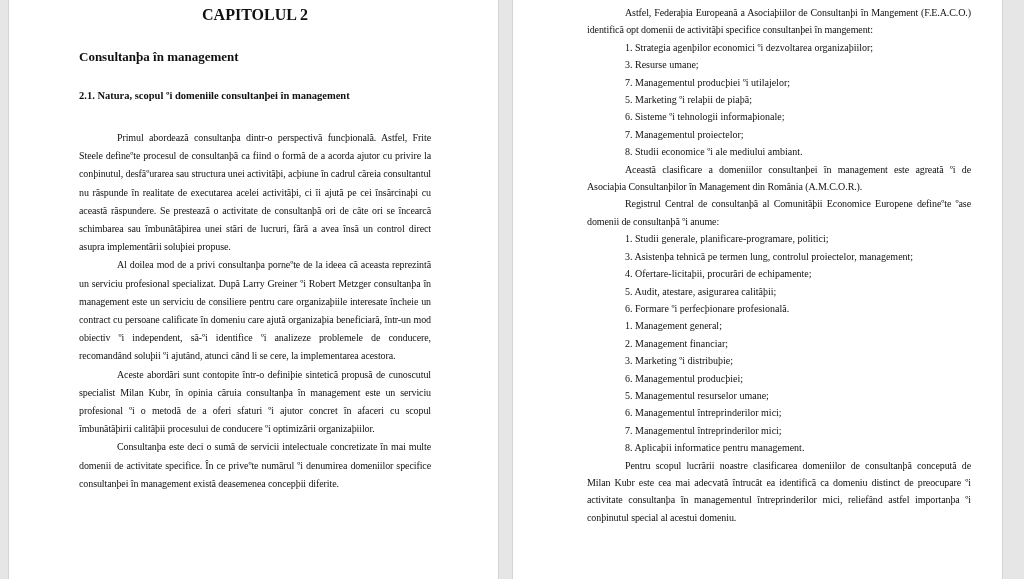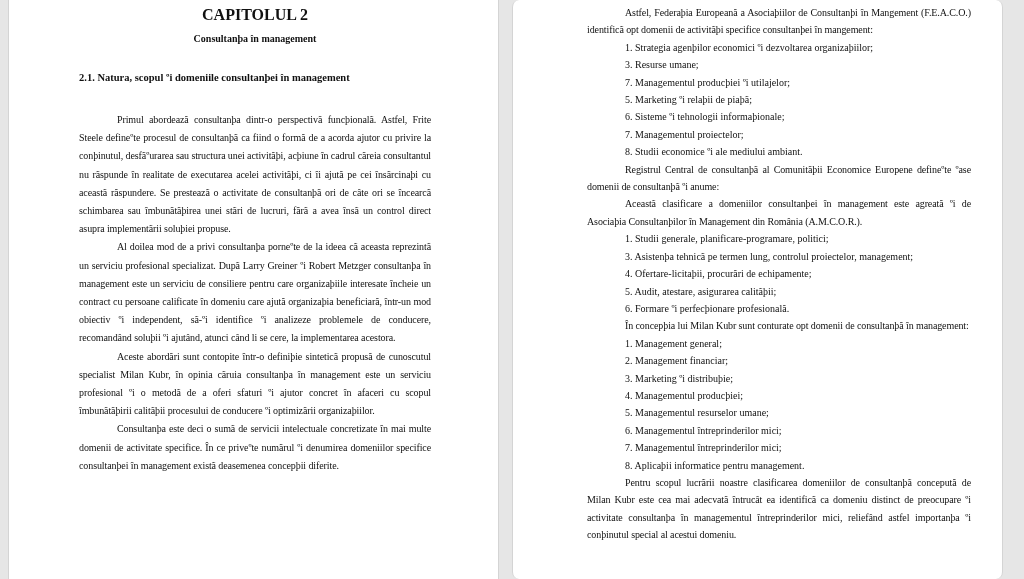--- a/index.html
+++ b/index.html
@@ -10,26 +10,26 @@
     color: #111;
     position: relative;
   }
   .page {
     position: absolute; top: 0; height: 579px;
     background: #ffffff;
     box-sizing: border-box;
     overflow: hidden;
   }
   #page-left { left: 8px; width: 491px; border-left: 1px solid #d4d4d4; border-right: 1px solid #d4d4d4; }
-  #page-right { left: 512px; width: 491px; border-left: 1px solid #d4d4d4; border-right: 1px solid #d4d4d4; border-radius: 7px; }
+  #page-right { left: 512px; width: 491px; border-left: 1px solid #d4d4d4; border-right: 1px solid #d4d4d4; }
   .content { position: absolute; left: 70px; width: 352px; top: 0; }
   #page-right .content { left: 74px; width: 384px; top: 4px; }
 
   .chapter { text-align: center; font-weight: bold; font-size: 16px; margin-top: 6px; line-height: 18px; }
-  .chapter-sub { text-align: center; font-weight: bold; font-size: 10px; margin-top: 7px; line-height: 16px; }
+  .chapter-sub { font-weight: bold; font-size: 13px; margin-top: 25px; line-height: 16px; }
   .section { font-weight: bold; font-size: 10.5px; margin-top: 24px; line-height: 14px; }
   .spacer { height: 26px; }
 
   p.body {
     margin: 0; font-size: 10px; line-height: 18.2px;
     text-align: justify; text-indent: 38px;
     letter-spacing: -0.1px;
   }
   ol.list { list-style: none; margin: 0; padding: 0; }
   ol.list li { font-size: 10px; line-height: 18.2px; padding-left: 38px; }
@@ -57,35 +57,34 @@
     <p class="body">Astfel, Federaþia Europeanã a Asociaþiilor de Consultanþi în Mangement (F.E.A.C.O.) identificã opt domenii de activitãþi specifice consultanþei în mangement:</p>
     <ol class="list">
       <li>1. Strategia agenþilor economici ºi dezvoltarea organizaþiilor;</li>
       <li>3. Resurse umane;</li>
       <li>7. Managementul producþiei ºi utilajelor;</li>
       <li>5. Marketing ºi relaþii de piaþã;</li>
       <li>6. Sisteme ºi tehnologii informaþionale;</li>
       <li>7. Managementul proiectelor;</li>
       <li>8. Studii economice ºi ale mediului ambiant.</li>
     </ol>
+    <p class="body">Aceastã clasificare a domeniilor consultanþei în management este agreatã ºi de Asociaþia Consultanþilor în Management din România (A.M.C.O.R.).</p>
     <p class="body">Registrul Central de consultanþã al Comunitãþii Economice Europene defineºte ºase domenii de consultanþã ºi anume:</p>
-    <p class="body">Aceastã clasificare a domeniilor consultanþei în management este agreatã ºi de Asociaþia Consultanþilor în Management din România (A.M.C.O.R.).</p>
     <ol class="list">
       <li>1. Studii generale, planificare-programare, politici;</li>
       <li>3. Asistenþa tehnicã pe termen lung, controlul proiectelor, management;</li>
       <li>4. Ofertare-licitaþii, procurãri de echipamente;</li>
       <li>5. Audit, atestare, asigurarea calitãþii;</li>
       <li>6. Formare ºi perfecþionare profesionalã.</li>
     </ol>
-    <p class="body" style="text-indent:38px">În concepþia lui Milan Kubr sunt conturate opt domenii de consultanþã în management:</p>
     <ol class="list">
       <li>1. Management general;</li>
       <li>2. Management financiar;</li>
       <li>3. Marketing ºi distribuþie;</li>
-      <li>4. Managementul producþiei;</li>
+      <li>6. Managementul producþiei;</li>
       <li>5. Managementul resurselor umane;</li>
       <li>6. Managementul întreprinderilor mici;</li>
       <li>7. Managementul întreprinderilor mici;</li>
       <li>8. Aplicaþii informatice pentru management.</li>
     </ol>
     <p class="body">Pentru scopul lucrãrii noastre clasificarea domeniilor de consultanþã conceputã de Milan Kubr este cea mai adecvatã întrucât ea identificã ca domeniu distinct de preocupare ºi activitate consultanþa în managementul întreprinderilor mici, reliefând astfel importanþa ºi conþinutul special al acestui domeniu.</p>
   </div>
 </div>
 
 </body></html>

